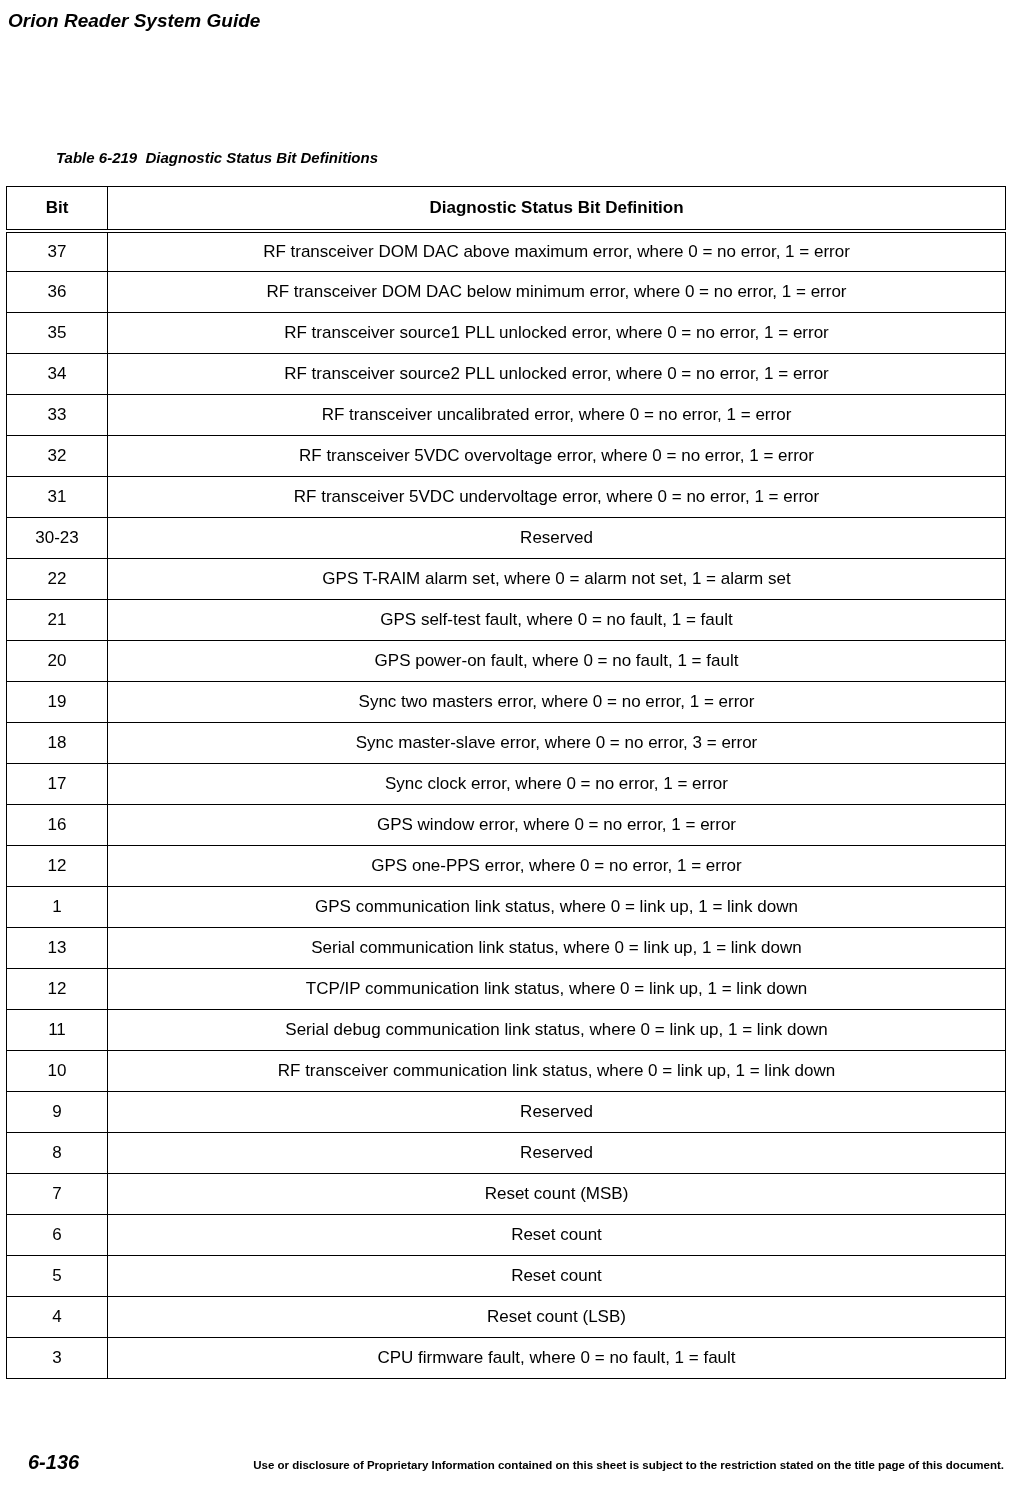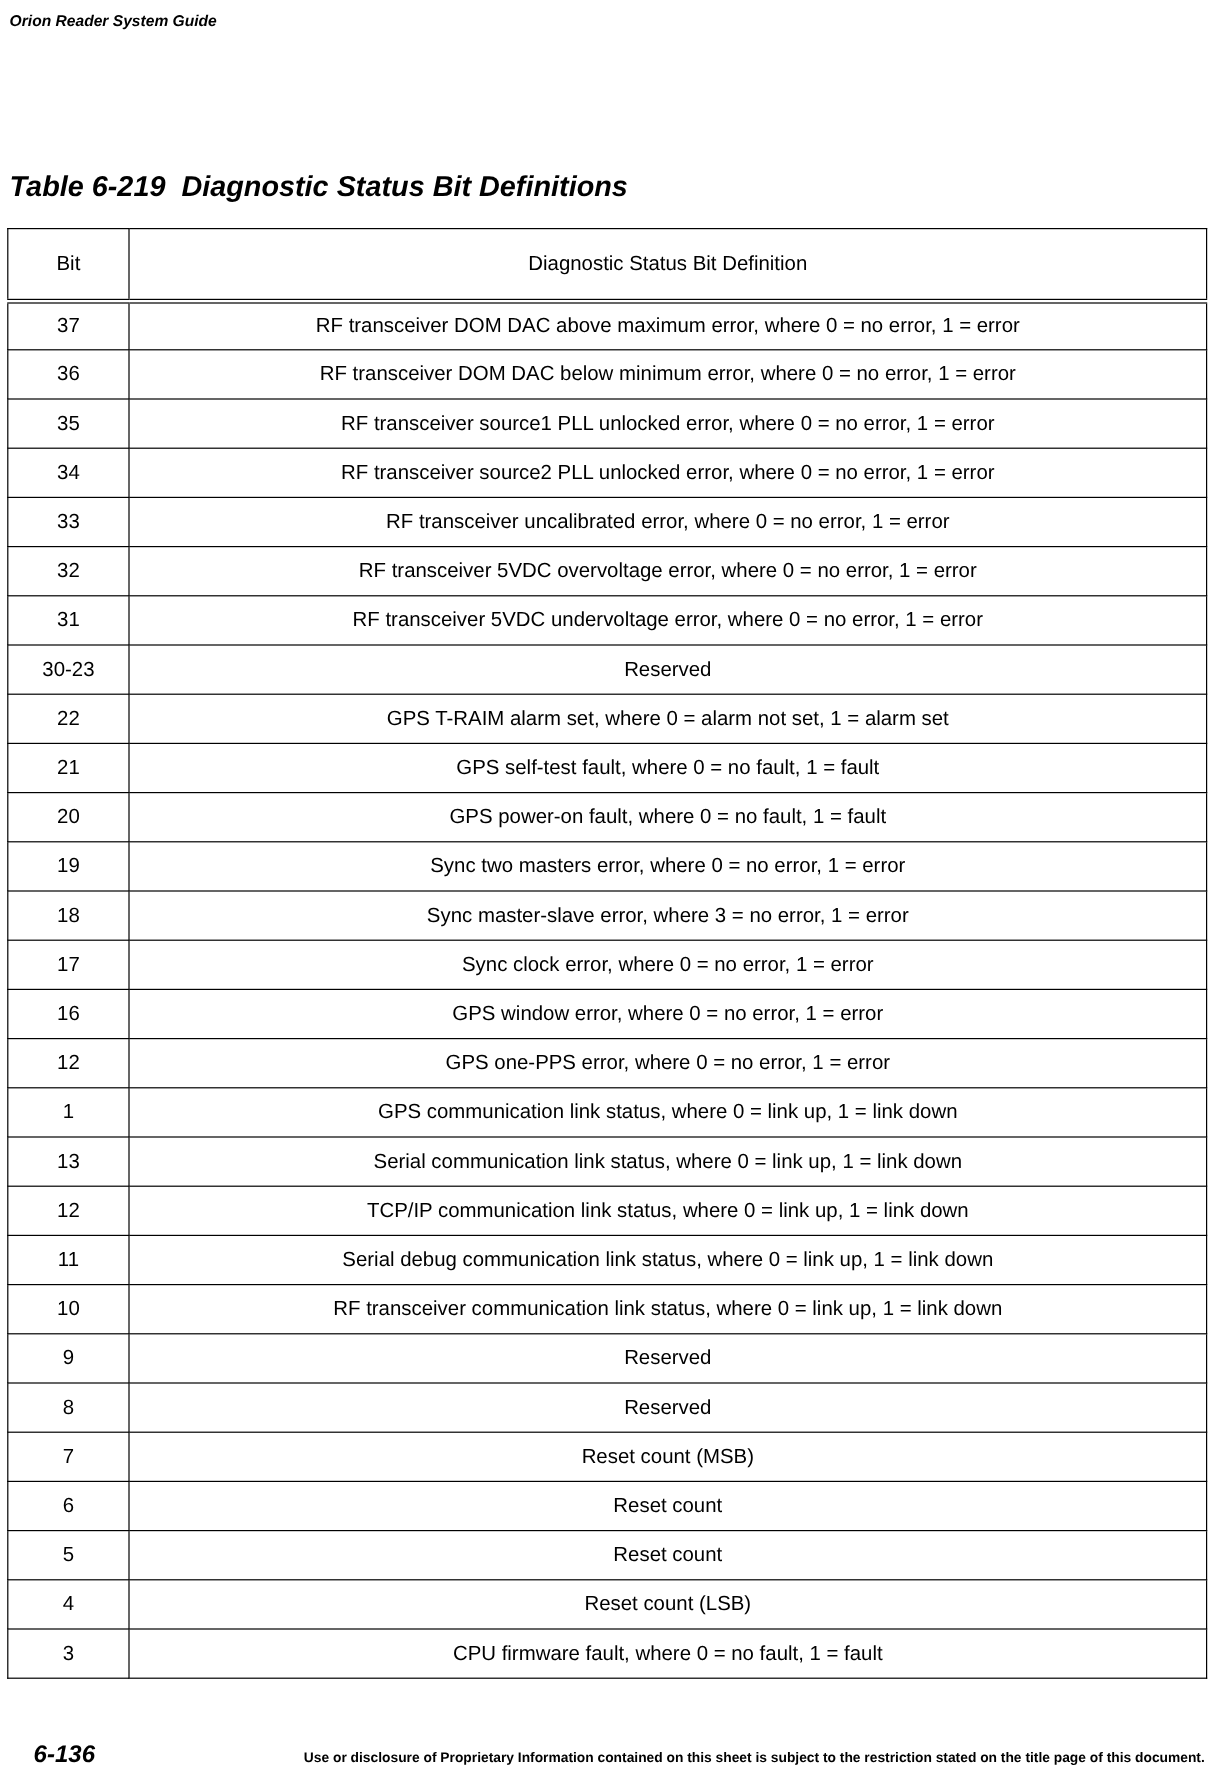--- a/index.html
+++ b/index.html
@@ -11,48 +11,49 @@
     height: 1492px;
     position: relative;
     overflow: hidden;
   }
   .page {
     position: absolute;
     inset: 0;
     padding: 8px 6px 0 6px;
   }
   .doc-header {
-    font-size: 13px;
+    font-size: 19px;
     font-weight: bold;
     font-style: italic;
     padding-left: 2px;
     padding-top: 2px;
   }
   .table-caption {
-    font-size: 24px;
+    font-size: 15px;
     font-weight: bold;
     font-style: italic;
     margin-top: 117px;
     padding-left: 2px;
     white-space: pre-wrap;
+    margin-left: 48px;
   }
   table.diag {
     margin-top: 20px;
     width: 1000px;
     border-collapse: collapse;
     table-layout: fixed;
   }
   table.diag th, table.diag td {
     border: 1px solid #000000;
     font-size: 17px;
     vertical-align: middle;
   }
   table.diag th {
-    height: 60px;
-    font-weight: normal;
+    height: 44px;
+    font-weight: bold;
     text-align: center;
     border-bottom: 4px double #000000;
   }
   table.diag td {
     height: 41px;
     padding: 2px 4px;
   }
   .col-bit { width: 101px; text-align: center; }
   td.col-def { text-align: center; padding-left: 12px; }
   .footer {
@@ -137,21 +138,21 @@
         <tr>
           <td class="col-bit">20</td>
           <td class="col-def">GPS power-on fault, where 0 = no fault, 1 = fault</td>
         </tr>
         <tr>
           <td class="col-bit">19</td>
           <td class="col-def">Sync two masters error, where 0 = no error, 1 = error</td>
         </tr>
         <tr>
           <td class="col-bit">18</td>
-          <td class="col-def">Sync master-slave error, where 3 = no error, 1 = error</td>
+          <td class="col-def">Sync master-slave error, where 0 = no error, 3 = error</td>
         </tr>
         <tr>
           <td class="col-bit">17</td>
           <td class="col-def">Sync clock error, where 0 = no error, 1 = error</td>
         </tr>
         <tr>
           <td class="col-bit">16</td>
           <td class="col-def">GPS window error, where 0 = no error, 1 = error</td>
         </tr>
         <tr>

